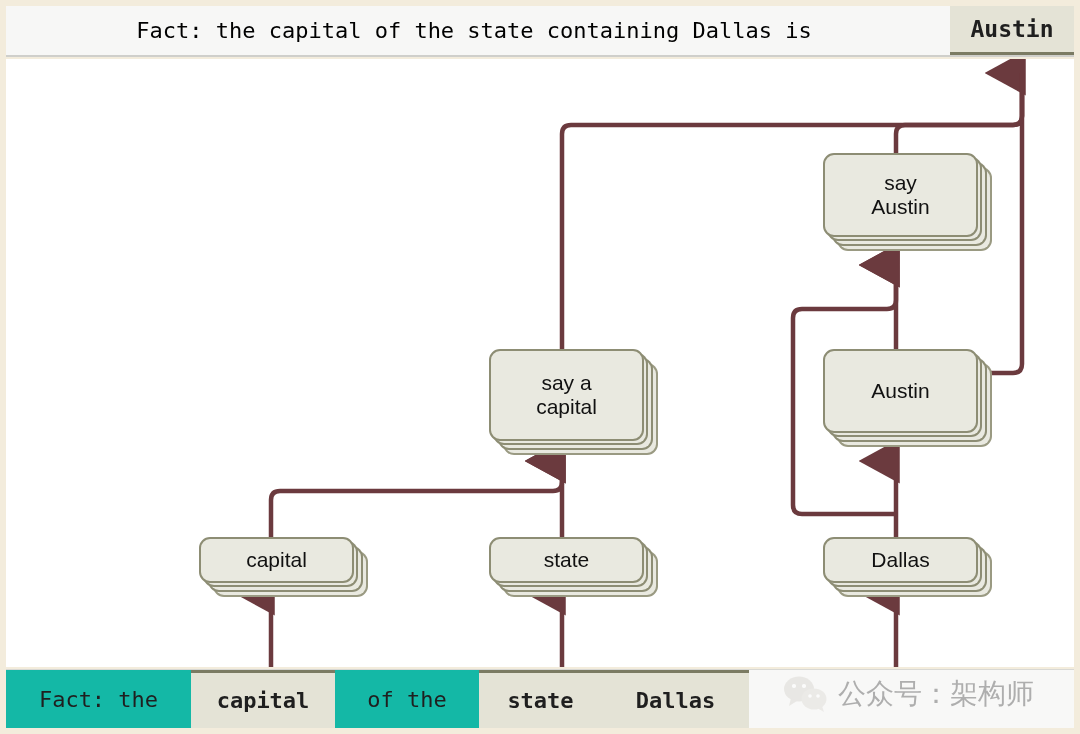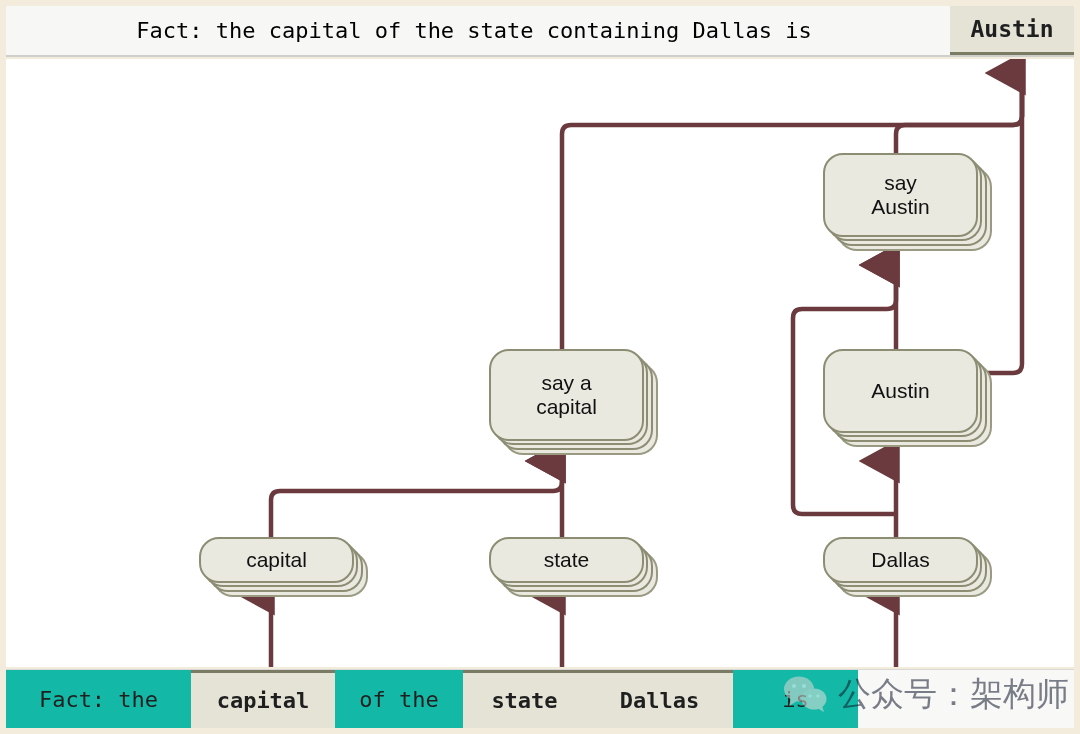--- a/index.html
+++ b/index.html
@@ -71,21 +71,21 @@
 
   
   .node {
     position: absolute;
     display: flex;
     align-items: center;
     justify-content: center;
     text-align: center;
     background: #e9e9e0;
     border: 2px solid #8d8d74;
-    border-radius: 20px;
+    border-radius: 11px;
     color: #111111;
     font-family: "Liberation Sans", sans-serif;
     font-size: 21px;
     line-height: 1.12;
     z-index: 5;
     box-shadow:
        4px 4px 0 -2px #e9e9e0,
        4px 4px 0  0px #8d8d74,
        9px 9px 0 -2px #e9e9e0,
        9px 9px 0  0px #8d8d74,
@@ -128,22 +128,22 @@
     width: 300px; height: 56px;
     display: flex;
     align-items: center;
     gap: 8px;
     pointer-events: none;
     z-index: 20;
     opacity: .55;
   }
   #watermark .wm-text {
     font-family: Liberation Mono, monospace;
-    font-size: 33px;
-    color: #0f172a;
+    font-size: 28px;
+    color: #737373;
     white-space: pre;
   }
 </style>
 </head>
 <body>
 
 <div id="app">
 
   <div id="fact-bar">
     <div id="fact-bar-text">Fact: the capital of the state containing Dallas is</div>
@@ -208,24 +208,23 @@
     <div class="node" style="left:817px; top:94px; width:155px; height:84px;">
       <span class="lbl">say
 Austin</span>
     </div>
 
   </div>
 
   <div id="token-bar">
     <div class="token" style="width:185px;">Fact: the</div>
     <div class="token hl" style="width:144px;">capital</div>
-    <div class="token" style="width:128px;">of the</div>
+    <div class="token" style="width:144px;">of the</div>
     <div class="token hl" style="width:123px;">state</div>
     <div class="token hl" style="width:147px;">Dallas</div>
-    <div class="token" style="width:125px;">is</div>
   </div>
 
   <div id="watermark">
     <svg width="48" height="38" viewBox="0 0 48 38">
       <g fill="#dcdad5">
         <ellipse cx="17" cy="14" rx="15" ry="12.5"></ellipse>
         <path d="M9 23 L7 31 L15 26 Z"></path>
         <ellipse cx="32" cy="24" rx="12.5" ry="10.5" fill="#e2e0db"></ellipse>
         <path d="M40 31 L42 37 L35 33 Z" fill="#e2e0db"></path>
       </g>

